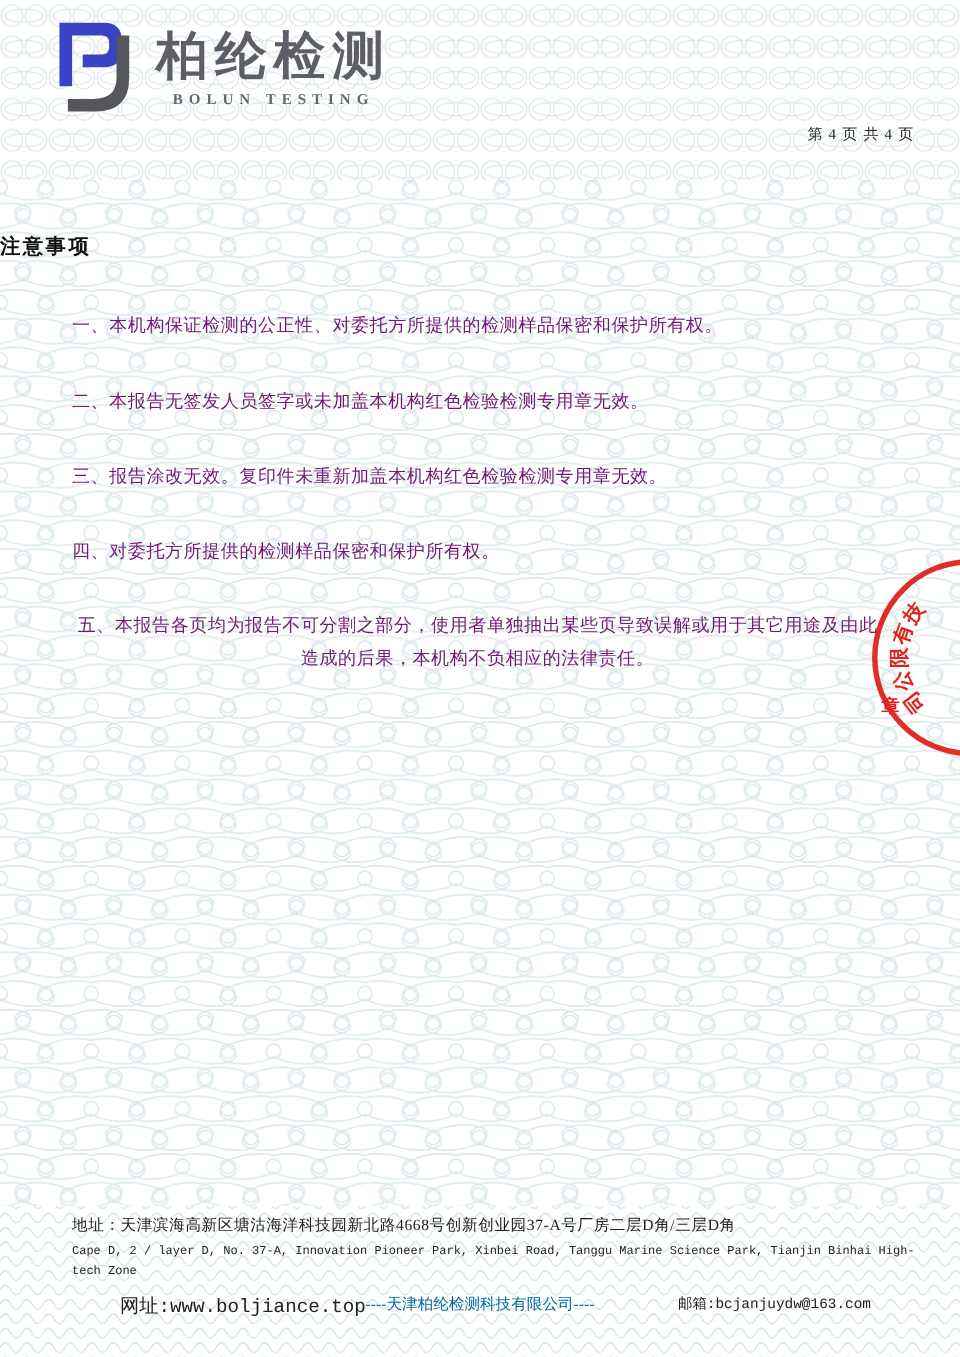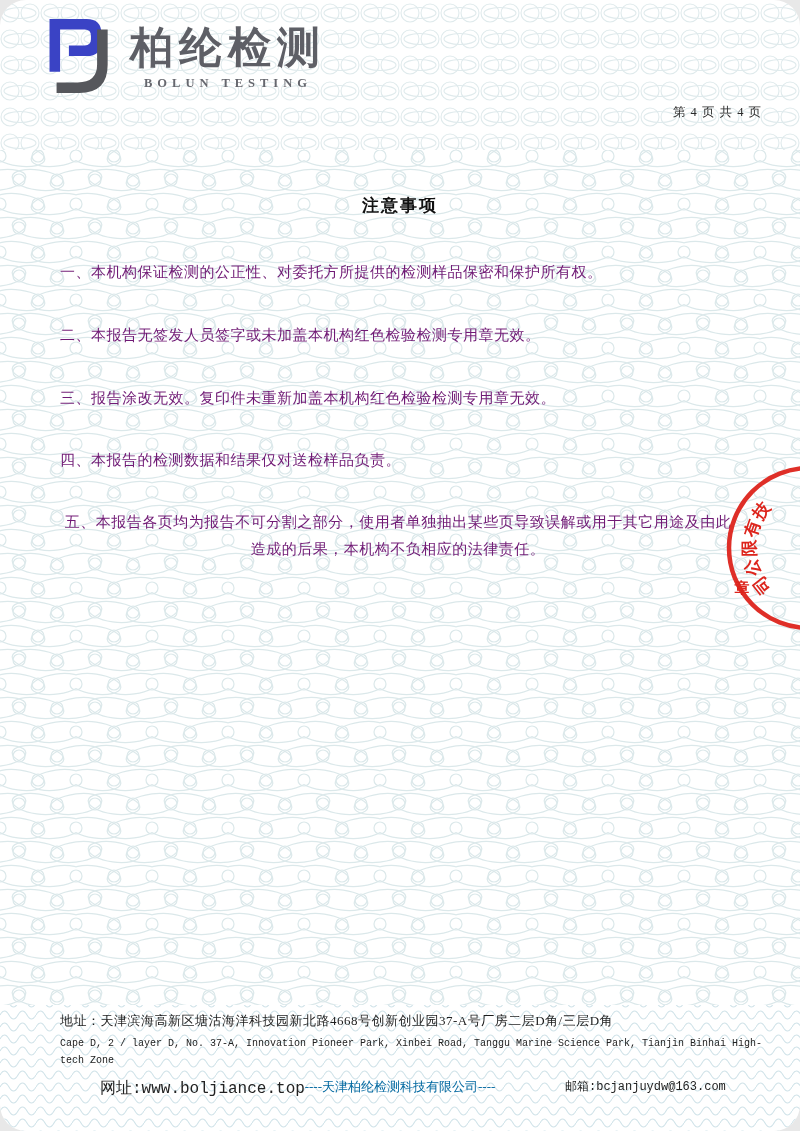--- a/index.html
+++ b/index.html
@@ -1,21 +1,20 @@
 <!DOCTYPE html>
 <html><head>
 <meta charset="utf-8">
 <style>
   html,body{margin:0;padding:0;background:#e8e8e8;}
   .page{
     position:relative;width:800px;height:1131px;margin:0 auto;
     background:#ffffff;overflow:hidden;
     font-family:"Liberation Serif","DejaVu Serif",serif;
     color:#1c1c1c;
-    border-radius:26px;
   }
   .bg{position:absolute;left:0;top:0;z-index:0;}
   .layer{position:relative;z-index:1;}
 
   
   .logo{position:absolute;left:46px;top:14px;display:flex;align-items:flex-start;}
   .logo-mark{width:74px;height:84px;}
   .logo-text{margin-left:10px;display:flex;flex-direction:column;}
   .brand-cn{
     font-size:43px;line-height:52px;letter-spacing:6px;color:#5e5f66;
@@ -26,21 +25,21 @@
     margin-top:2px;align-self:center;white-space:nowrap;text-align:center;
   }
   .pageno{
     position:absolute;right:38px;top:104px;
     font-size:12.5px;letter-spacing:1px;color:#2a2a2a;
   }
 
   
   .title{
     position:absolute;left:0;top:194px;width:100%;margin:0;
-    text-align:center;font-size:17px;font-weight:bold;letter-spacing:2px;color:#111;
+    text-align:left;font-size:17px;font-weight:bold;letter-spacing:2px;color:#111;
   }
   .notice{
     position:absolute;left:60px;width:676px;margin:0;
     font-size:15px;line-height:27px;letter-spacing:0.5px;color:#701a75;
     word-break:break-all;
   }
   .n1{top:259px;} .n2{top:322px;} .n3{top:385px;} .n4{top:447px;} .n5{top:509px;text-align:center;}
 
   
   .stamp{position:absolute;left:720px;top:462px;z-index:2;}
@@ -123,21 +122,21 @@
       <div class="brand-en">BOLUN TESTING</div>
     </div>
   </div>
   <div class="pageno layer">第 4 页 共 4 页</div>
 
   <h1 class="title layer">注意事项</h1>
 
   <p class="notice n1 layer">一、本机构保证检测的公正性、对委托方所提供的检测样品保密和保护所有权。</p>
   <p class="notice n2 layer">二、本报告无签发人员签字或未加盖本机构红色检验检测专用章无效。</p>
   <p class="notice n3 layer">三、报告涂改无效。复印件未重新加盖本机构红色检验检测专用章无效。</p>
-  <p class="notice n4 layer">四、本报告的检测数据和结果仅对送检样品负责。</p>
+  <p class="notice n4 layer">四、对委托方所提供的检测样品保密和保护所有权。</p>
   <p class="notice n5 layer">五、本报告各页均为报告不可分割之部分，使用者单独抽出某些页导致误解或用于其它用途及由此造成的后果，本机构不负相应的法律责任。</p>
 
   <svg class="stamp" width="80" height="172" viewBox="0 0 80 172">
     <circle cx="89" cy="86" r="80" fill="none" stroke="#dd241c" stroke-width="4.5" opacity="0.95"></circle>
     <text x="43" y="50" text-anchor="middle" dominant-baseline="middle" transform="rotate(-52 43 50)">技</text>
     <text x="34" y="67" text-anchor="middle" dominant-baseline="middle" transform="rotate(-71 34 67)">有</text>
     <text x="31" y="86" text-anchor="middle" dominant-baseline="middle" transform="rotate(-90 31 86)">限</text>
     <text x="34" y="105" text-anchor="middle" dominant-baseline="middle" transform="rotate(-109 34 105)">公</text>
     <text x="43" y="122" text-anchor="middle" dominant-baseline="middle" transform="rotate(-128 43 122)">司</text>
     <text x="22" y="128" class="small" text-anchor="middle" dominant-baseline="middle">章</text>

